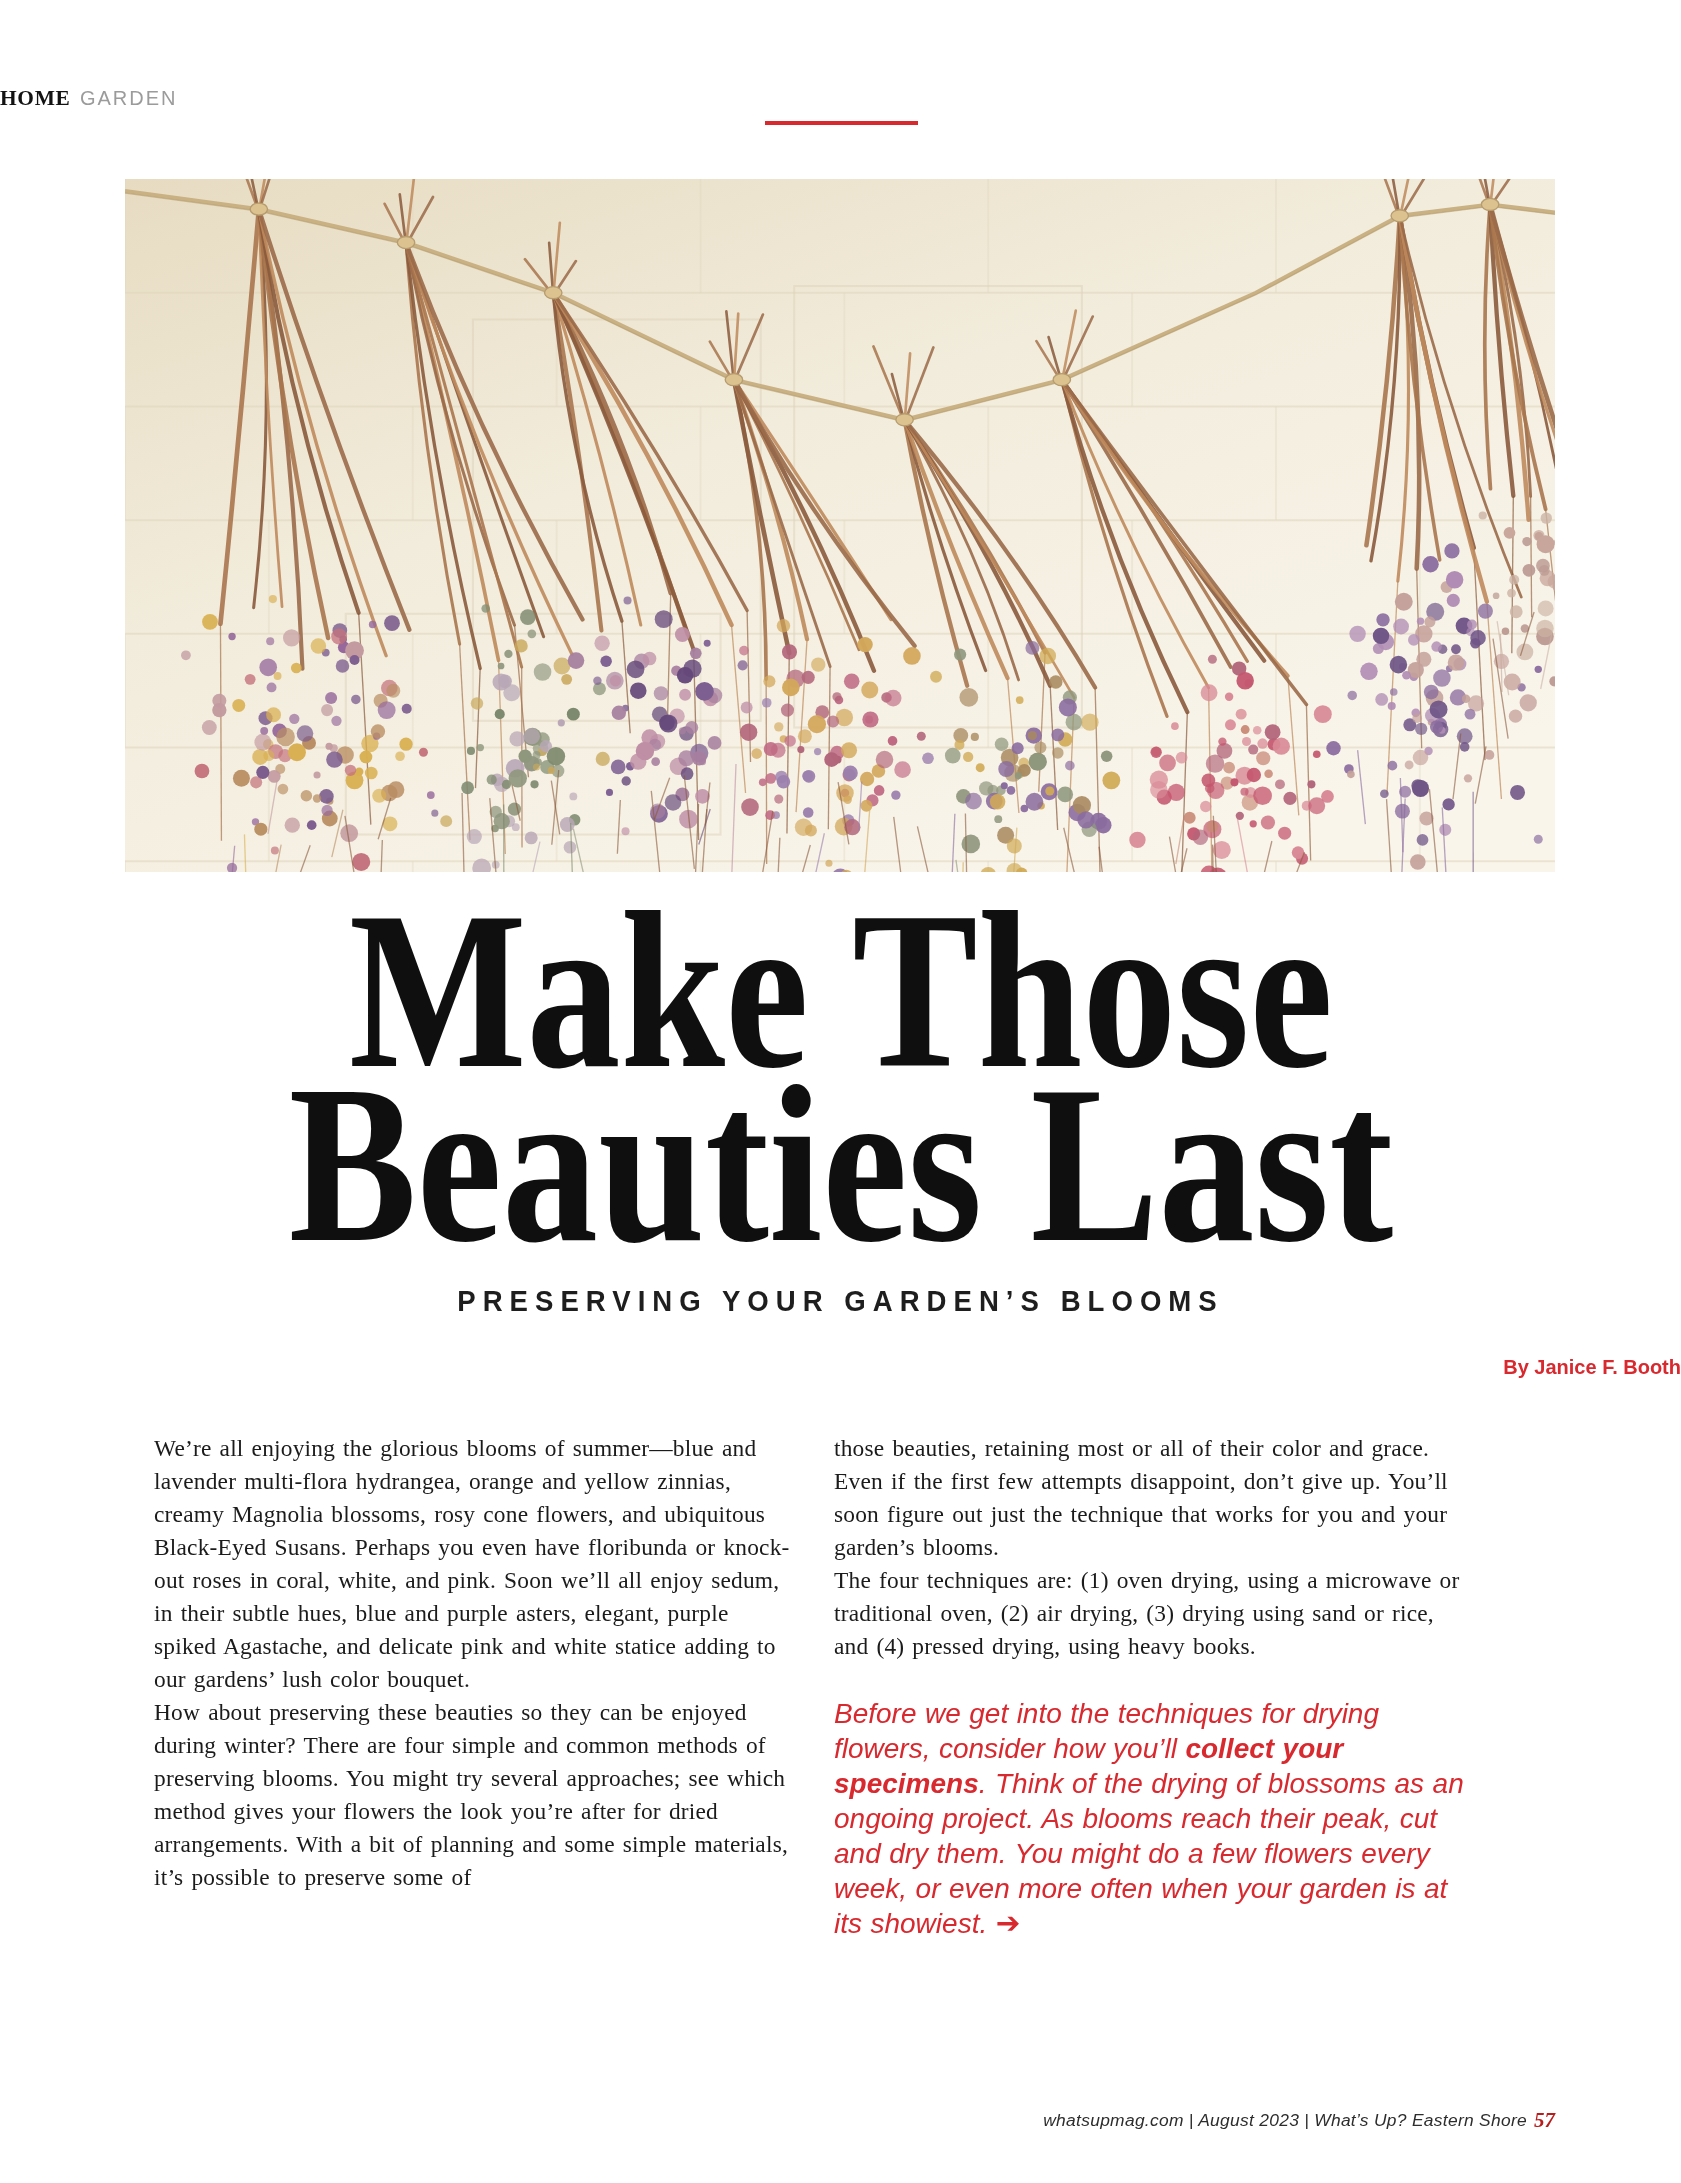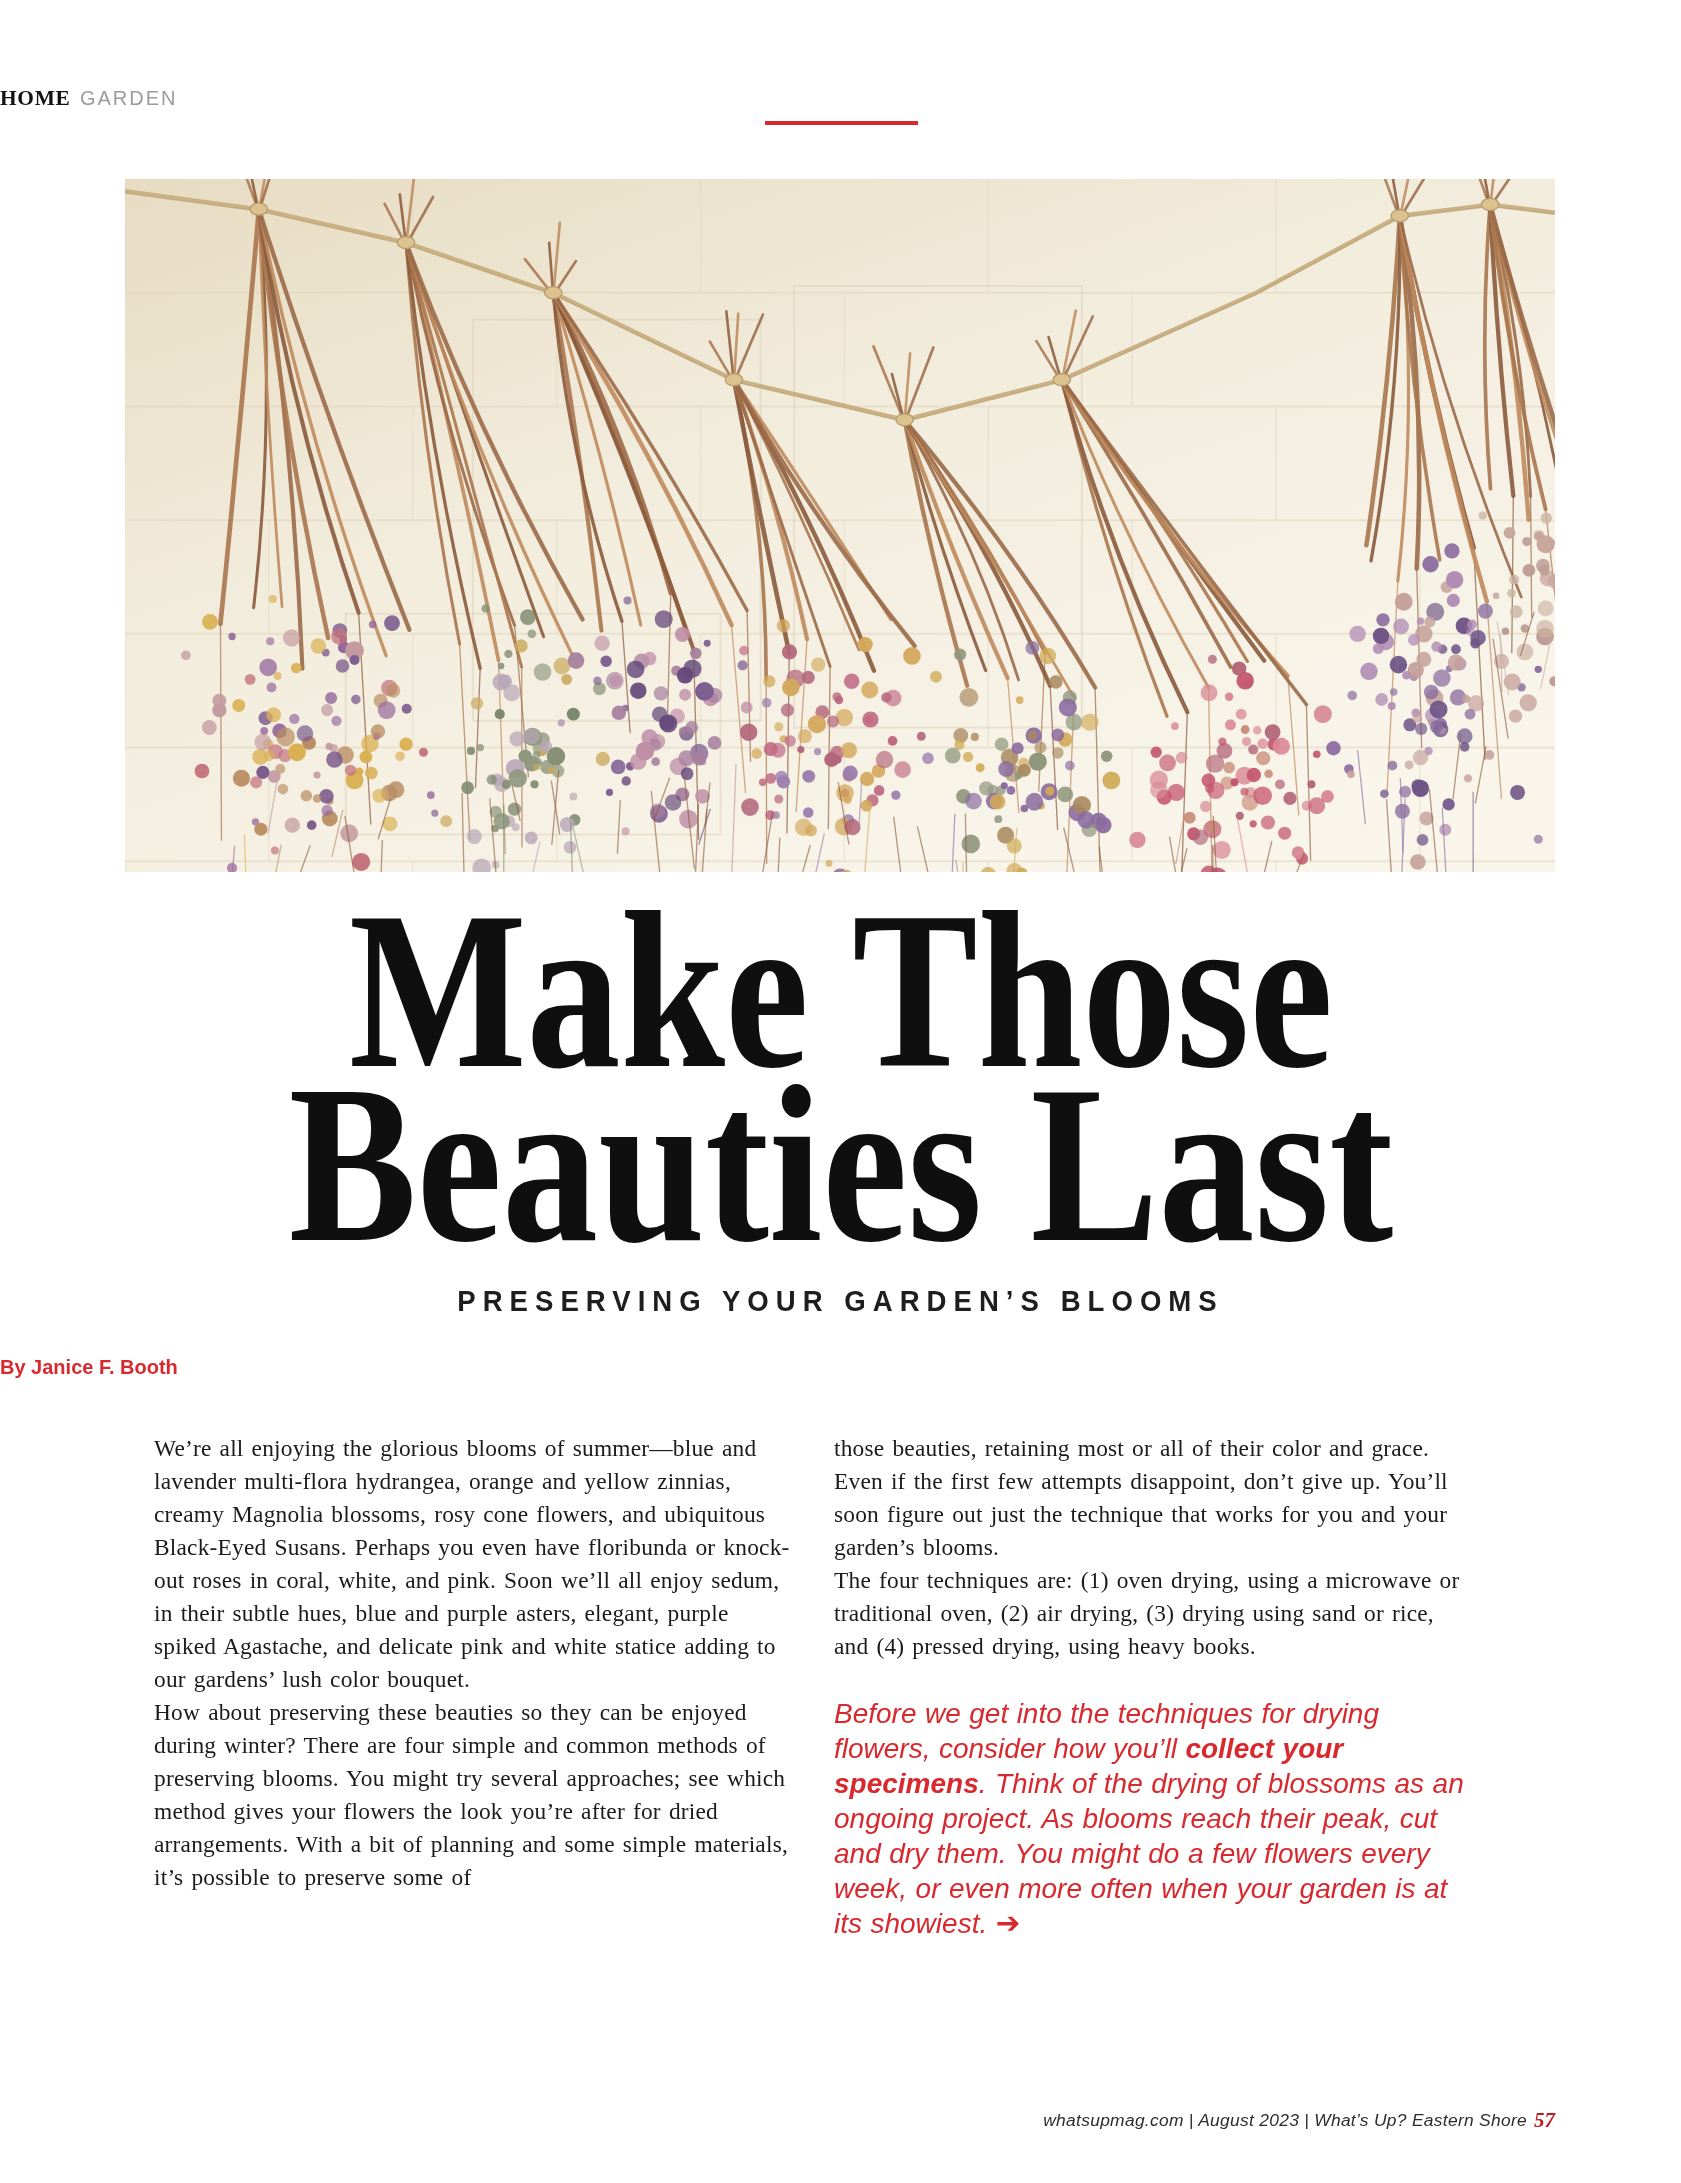--- a/index.html
+++ b/index.html
@@ -16,21 +16,21 @@
   .photo{position:absolute;left:125px;top:179px;width:1430px;height:693px;margin:0;
         background:#f2ecdc;}
   .photo svg{display:block;width:100%;height:100%;}
   
   .title-svg{position:absolute;left:124px;top:897px;width:1434px;height:365px;}
   .title-svg text{font-family:"Liberation Serif", serif;font-weight:bold;fill:#0f0f0f;}
   
   .subtitle{position:absolute;top:1285px;left:0;width:100%;text-align:center;
         font-family:"Liberation Sans", sans-serif;font-weight:600;font-size:29px;
         letter-spacing:7.4px;color:#1e1e1e;transform:scaleX(0.95);transform-origin:50% 50%;}
-  .byline{position:absolute;top:1356px;left:0;width:100%;text-align:left;
+  .byline{position:absolute;top:1356px;left:0;width:100%;text-align:right;
         font-family:"Liberation Sans", sans-serif;font-weight:bold;font-size:20px;}
   
   .columns{position:absolute;left:154px;top:1432px;width:1373px;display:flex;gap:41px;}
   .col{width:639px;}
   .col p{margin:0;font-size:23.4px;line-height:33px;letter-spacing:0.2px;word-spacing:2px;
         color:#1b1b1b;text-align:left;}
   .col p + p{}
   .callout{font-family:"Liberation Sans", sans-serif;font-style:italic;
         font-size:28px !important;line-height:35px !important;text-align:center;
         margin-top:33px !important;letter-spacing:0 !important;word-spacing:0.7px !important;}

